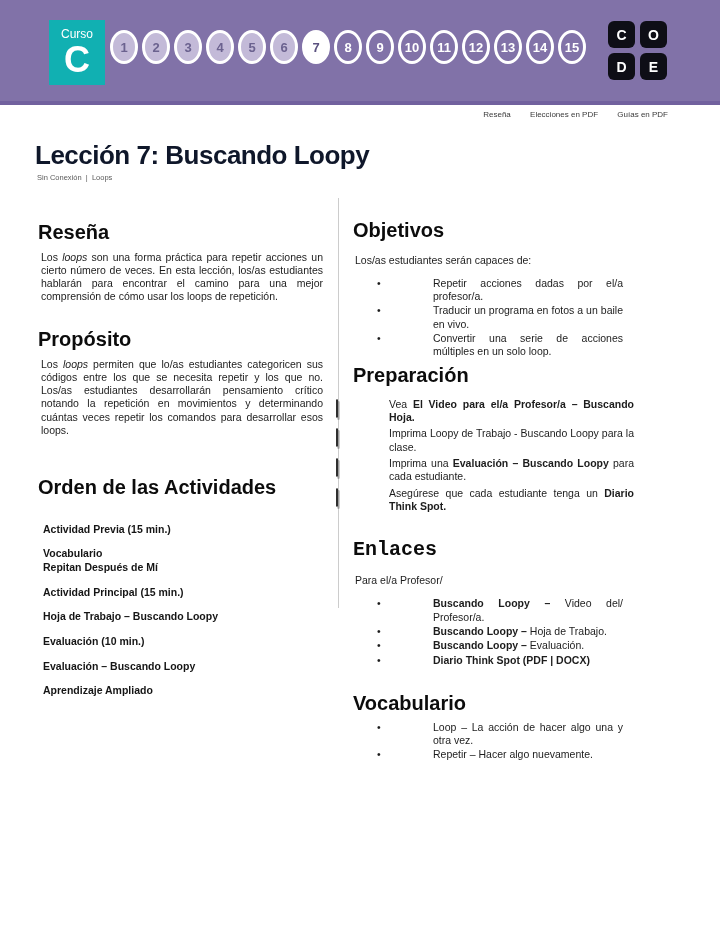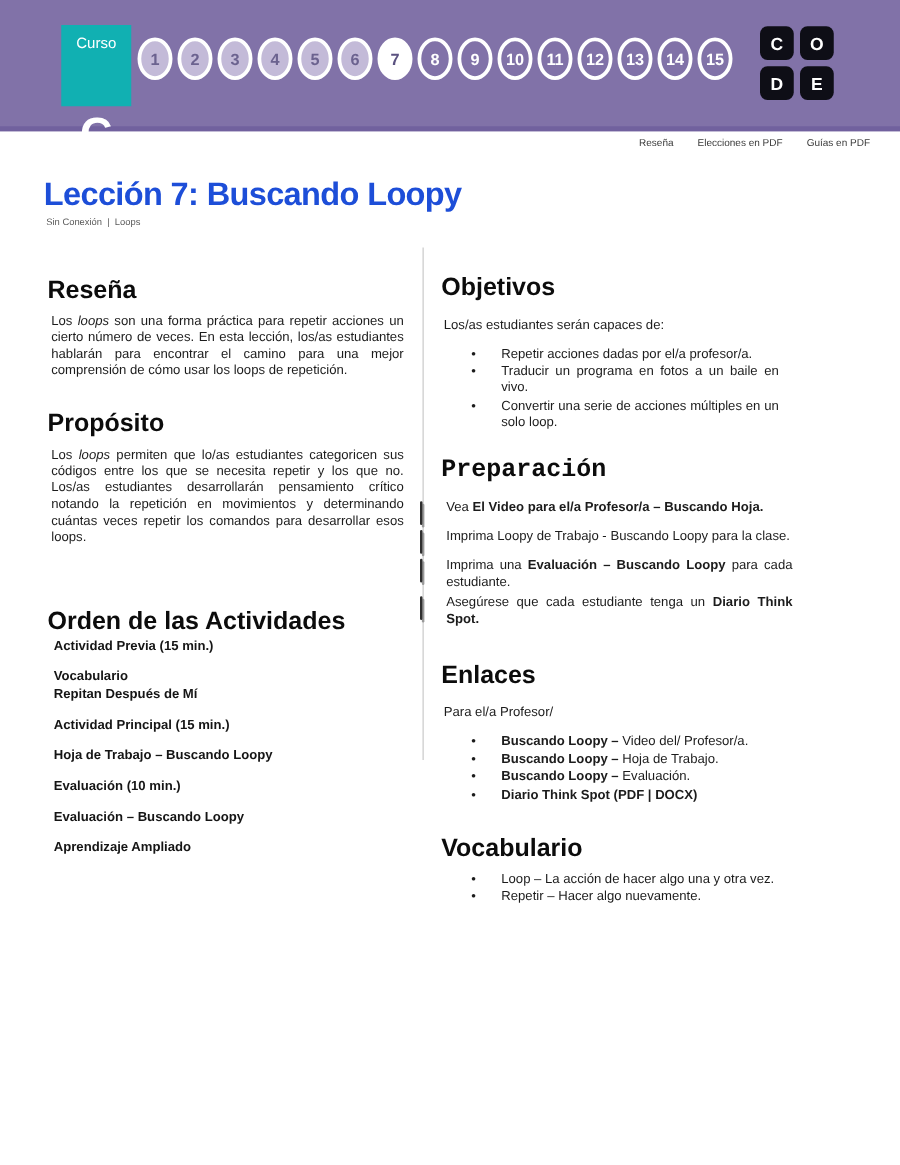--- a/index.html
+++ b/index.html
@@ -11,21 +11,20 @@
   }
   
   .topbar {
     height: 105px; background: #8172a8; border-bottom: 4px solid #71619e;
     display: flex; align-items: flex-start;
   }
   .course-badge {
     margin: 20px 0 0 49px; width: 56px; height: 65px; background: #11b0b2;
     display: flex; flex-direction: column; align-items: center; color: #fff; flex: none;
     cursor: pointer;
-    gap: 47px;
   }
   .course-label { font-size: 12px; margin-top: 7px; }
   .course-letter { font-size: 36px; font-weight: bold; line-height: 1.0; margin-top: 1px; }
   .lessons { display: flex; gap: 4px; margin: 30px 0 0 5px; }
   .circle {
     width: 28px; height: 34px; border: 3px solid #ffffff; border-radius: 50%;
     display: flex; align-items: center; justify-content: center;
     font-size: 13px; font-weight: bold; cursor: pointer; flex: none;
   }
   .c-done    { background: #c3bad8; color: #6b628f; }
@@ -34,51 +33,51 @@
   .code-logo {
     margin: 21px 53px 0 auto; display: grid;
     grid-template-columns: 27px 27px; gap: 5px;
   }
   .logo-sq {
     width: 27px; height: 27px; background: #0e0e16; color: #fff; border-radius: 6px;
     display: flex; align-items: center; justify-content: center;
     font-size: 14px; font-weight: bold;
   }
   
-  .navlinks { text-align: right; padding-right: 24px; margin-top: 5px; font-size: 8px; color: #3a3a3a; }
+  .navlinks { text-align: right; padding-right: 52px; margin-top: 5px; font-size: 8px; color: #3a3a3a; }
   .navlinks span { margin-left: 17px; cursor: pointer; }
   
-  h1 { margin: 22px 0 0 35px; font-size: 26px; font-weight: bold; color: #1d4ed8; letter-spacing: -0.5px; line-height: 1.1; }
+  h1 { margin: 22px 0 0 35px; font-size: 26px; font-weight: bold; color: #0f172a; letter-spacing: -0.5px; line-height: 1.1; }
   .subtitle { margin: 3px 0 0 37px; font-size: 7.5px; color: #5a5a5a; white-space: pre; }
   
   .content { position: relative; margin-top: 12px; height: 755px; }
   .divider { position: absolute; left: 338px; top: 4px; width: 1px; height: 410px; background: #cccccc; }
   .col-left  { position: absolute; left: 38px;  top: 0; width: 285px; }
   .col-right { position: absolute; left: 344px; top: 0; width: 292px; }
   h2 { font-size: 20px; font-weight: bold; color: #0c0c0c; line-height: 1.2; }
   .col-right h2 { margin-left: 9px; }
   p.body { font-size: 10.5px; line-height: 1.25; text-align: justify; margin: 7px 0 0 3px; color: #1c1c1c; }
   .mt-resena { margin-top: 26px; }
   .mt-proposito { margin-top: 24px; }
-  .mt-orden { margin-top: 48px; }
-  .orden-list { margin: 2px 0 0 5px; }
+  .mt-orden { margin-top: 38px; }
+  .orden-list { margin: 24px 0 0 5px; }
   .orden-item { font-size: 10.5px; font-weight: bold; line-height: 1.3; margin-bottom: 11px; color: #151515; }
   .mt-objetivos { margin-top: 24px; }
   .intro { font-size: 10.5px; margin: 12px 0 0 11px; color: #1c1c1c; }
   .bullets { margin-top: 11px; }
   .bullet-row { display: flex; margin: 0 0 1px 33px; width: 246px; }
   .bdot { width: 24px; flex: none; font-size: 10.5px; line-height: 1.27; }
-  .btext { flex: 1; font-size: 10.5px; line-height: 1.27; text-align: justify; color: #1c1c1c; }
-  .mt-preparacion { margin-top: 20px; font-family: Liberation Mono, monospace; }
+  .btext { flex: 1; font-size: 10.5px; line-height: 1.27; text-align: justify; color: #1c1c1c; margin-left: 32px; }
+  .mt-preparacion { margin-top: 4px; }
   .checklist { margin-top: 11px; }
   .check-row { display: flex; margin: 0 0 3px -10px; width: 300px; }
   .cbcell { width: 23px; flex: none; padding-top: 2px; }
   .cb { width: 7px; height: 7px; border: 1.5px solid #2f2f2f; border-radius: 1.5px;
         box-shadow: 1.5px 2px 0 #999999; margin-left: 2px; }
-  .mt-enlaces { margin-top: 25px; }
+  .mt-enlaces { margin-top: 25px; font-family: Liberation Mono, monospace; }
   .mt-vocabulario { margin-top: 24px; }
   .vb { margin-top: 6px; }
   b { font-weight: bold; }
   i { font-style: italic; }
 </style>
 </head>
 <body>
 
 <div class="page">
 

